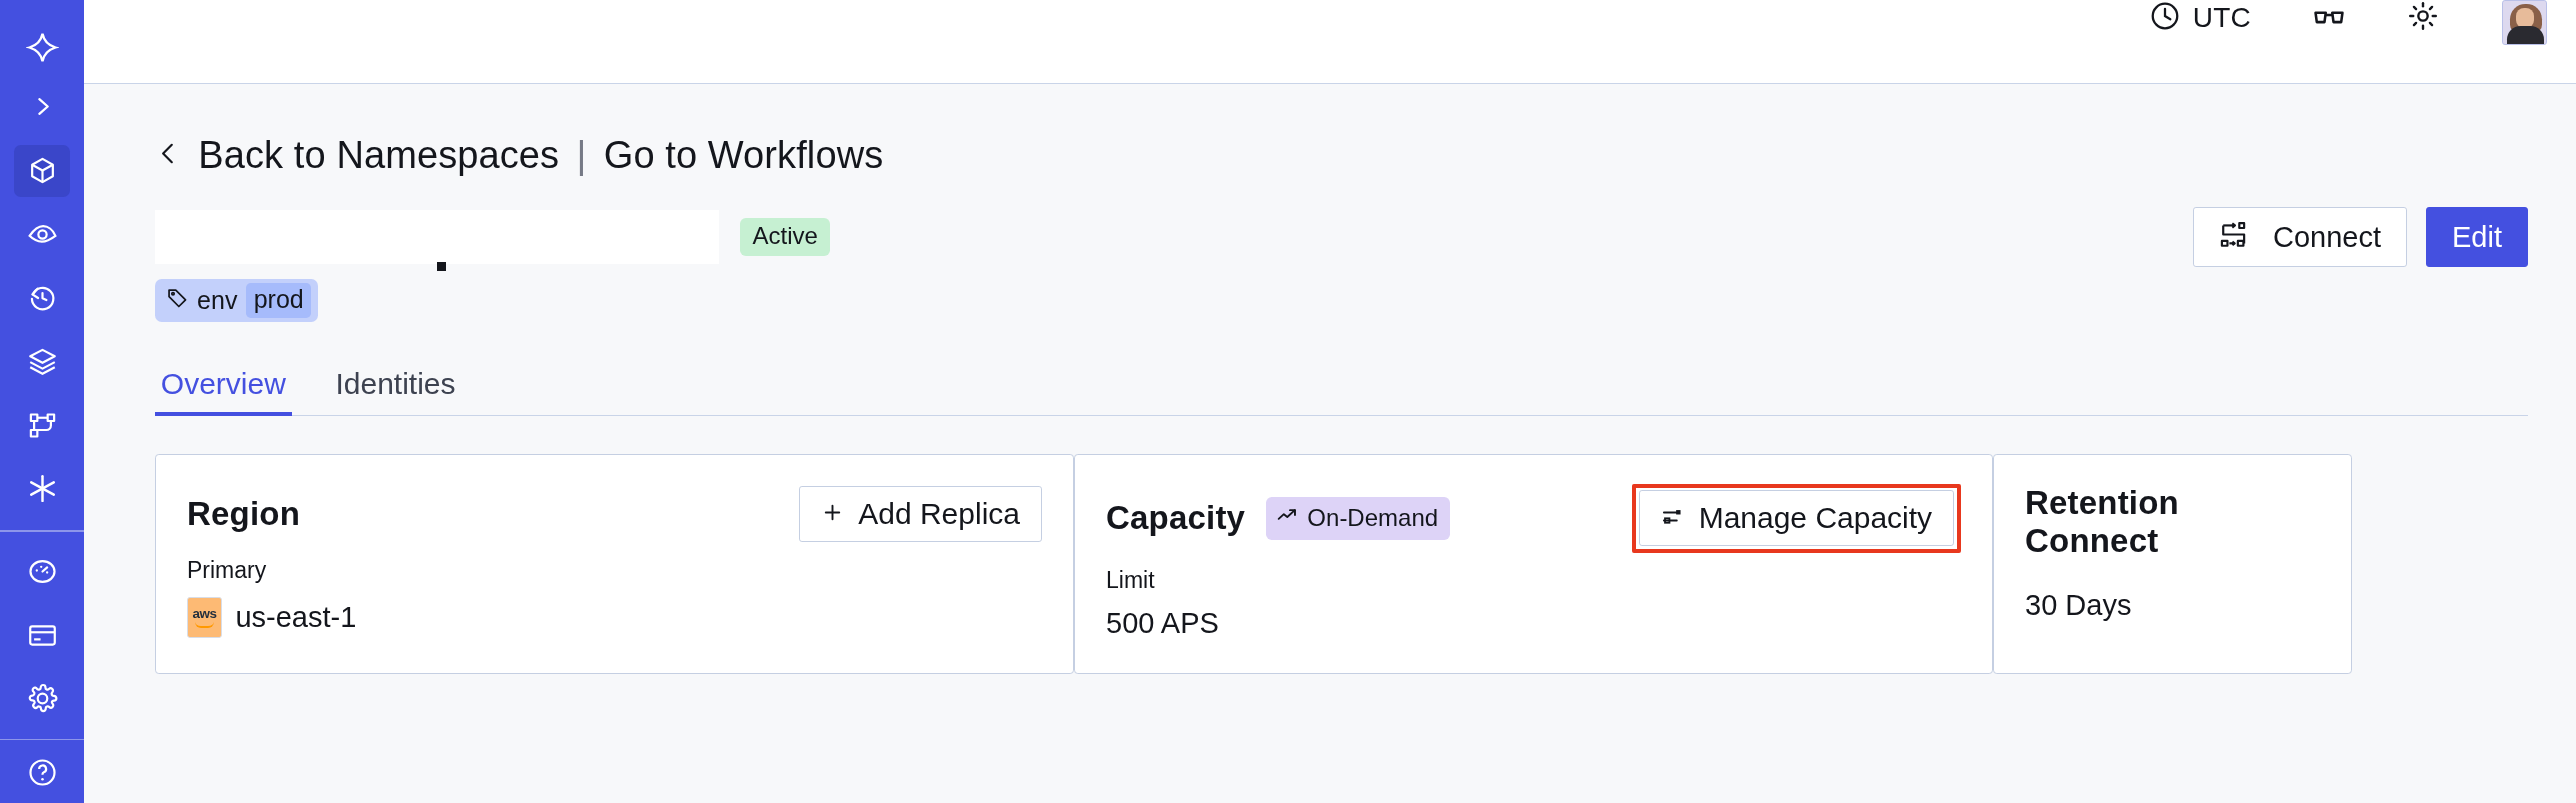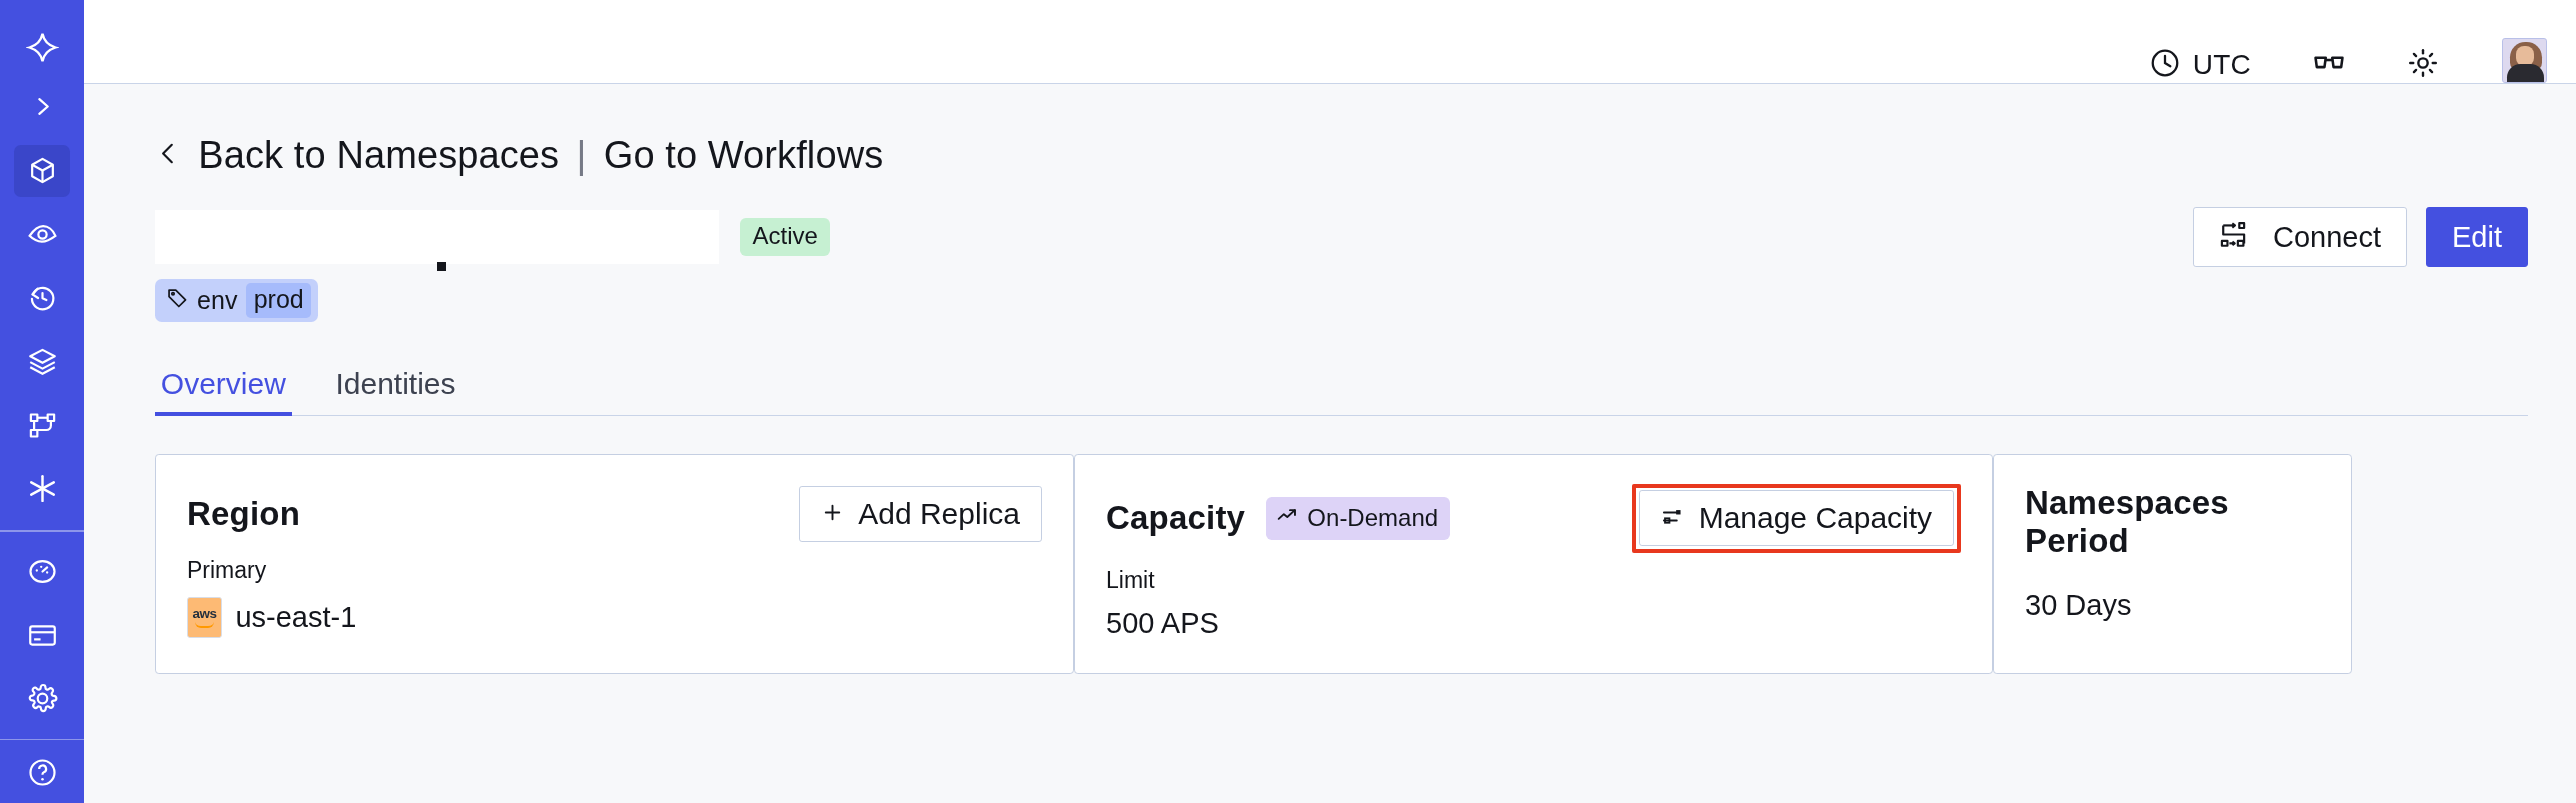--- a/index.html
+++ b/index.html
@@ -62,21 +62,21 @@
     background: #f7f8fa;
   }
 
   
   .topbar {
     height: 84px;
     flex: 0 0 84px;
     background: #ffffff;
     border-bottom: 1.9px solid #c9d4e8;
     display: flex;
-    align-items: flex-end;
+    align-items: flex-start;
     justify-content: flex-end;
     padding-right: 29px;
     gap: 28px;
   }
   .tb-item {
     display: flex;
     align-items: center;
     gap: 11.5px;
     margin-left: 33px;
     color: #14161c;
@@ -631,21 +631,21 @@
                 <span>Manage Capacity</span>
               </button>
             </span>
           </div>
           <div class="card-sub">Limit</div>
           <div class="card-val">500 APS</div>
         </section>
 
         <section class="card retention">
           <div class="card-head">
-            <span class="card-title">Namespaces Period</span>
+            <span class="card-title">Retention Connect</span>
           </div>
           <div class="card-val">30 Days</div>
         </section>
 
       </div>
     </main>
   </div>
 </div>
 
 

